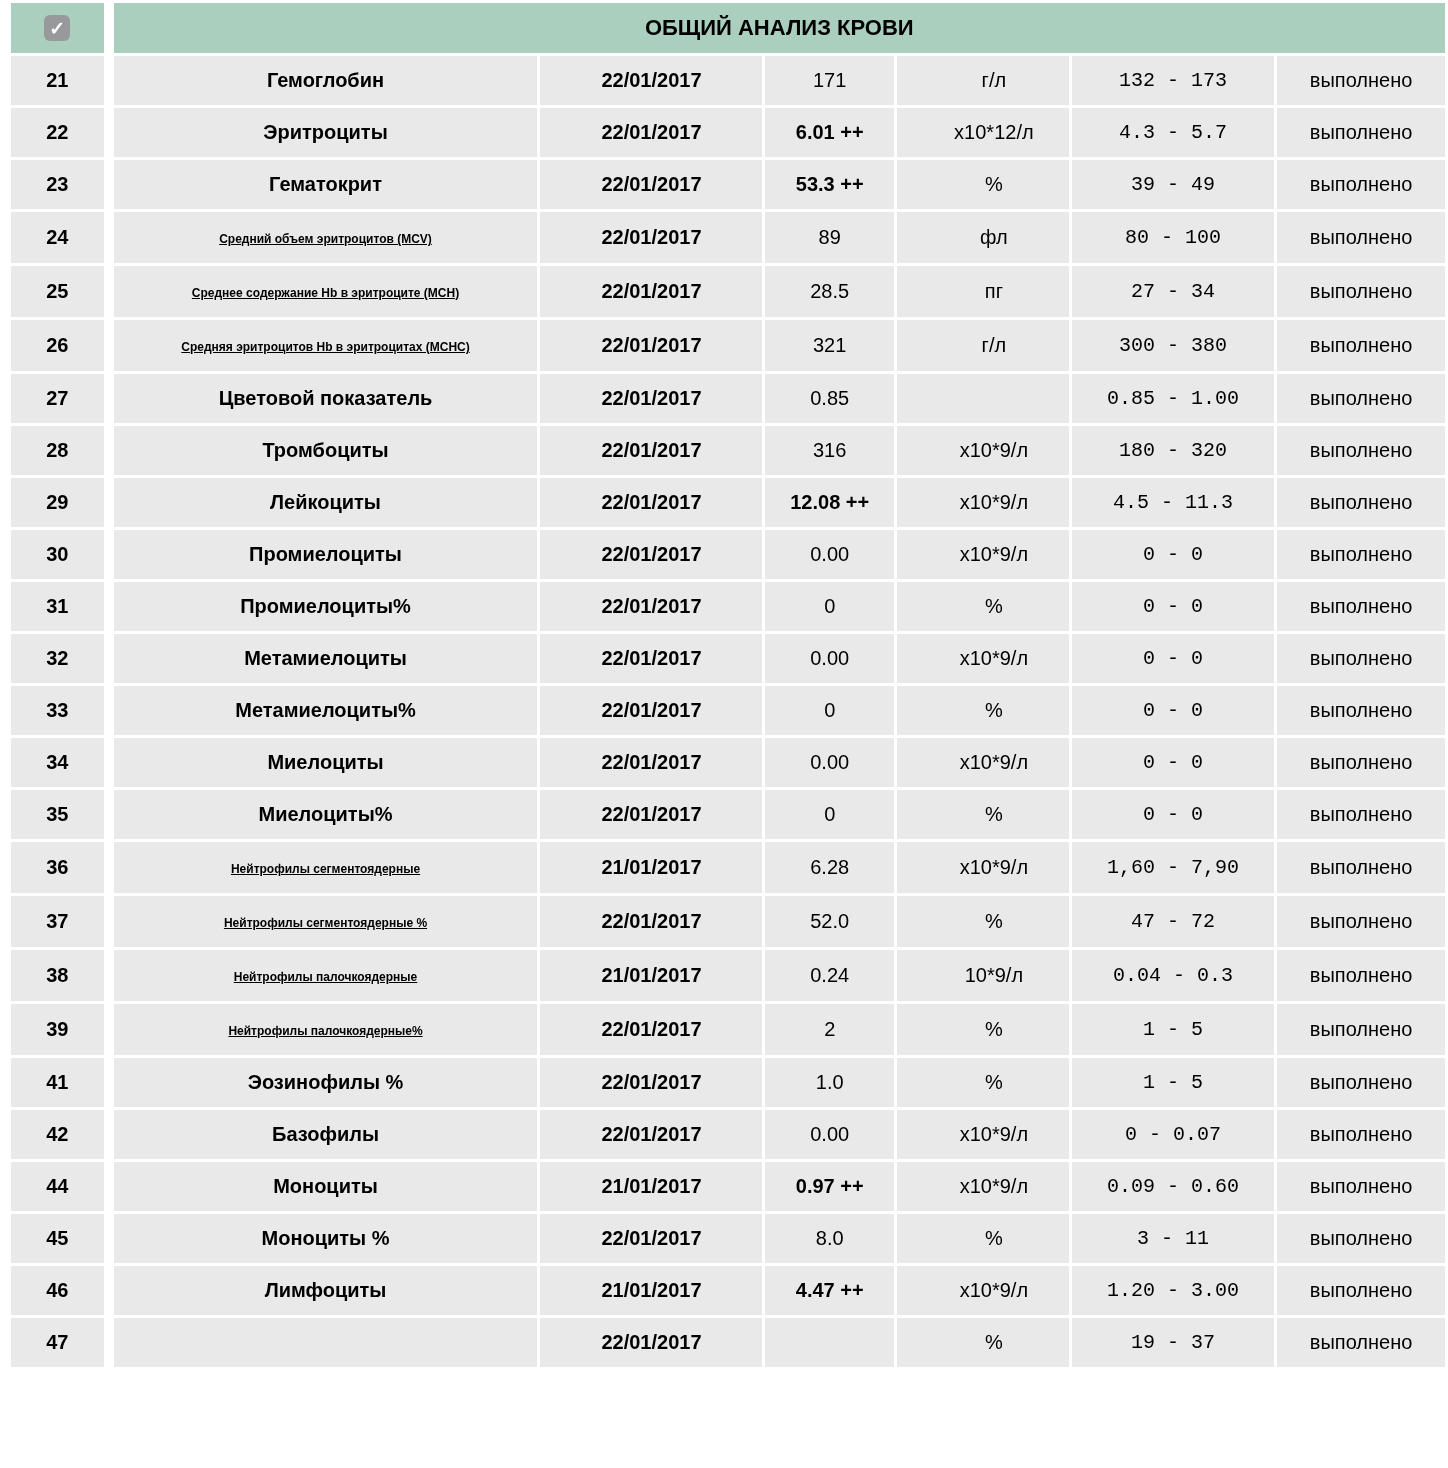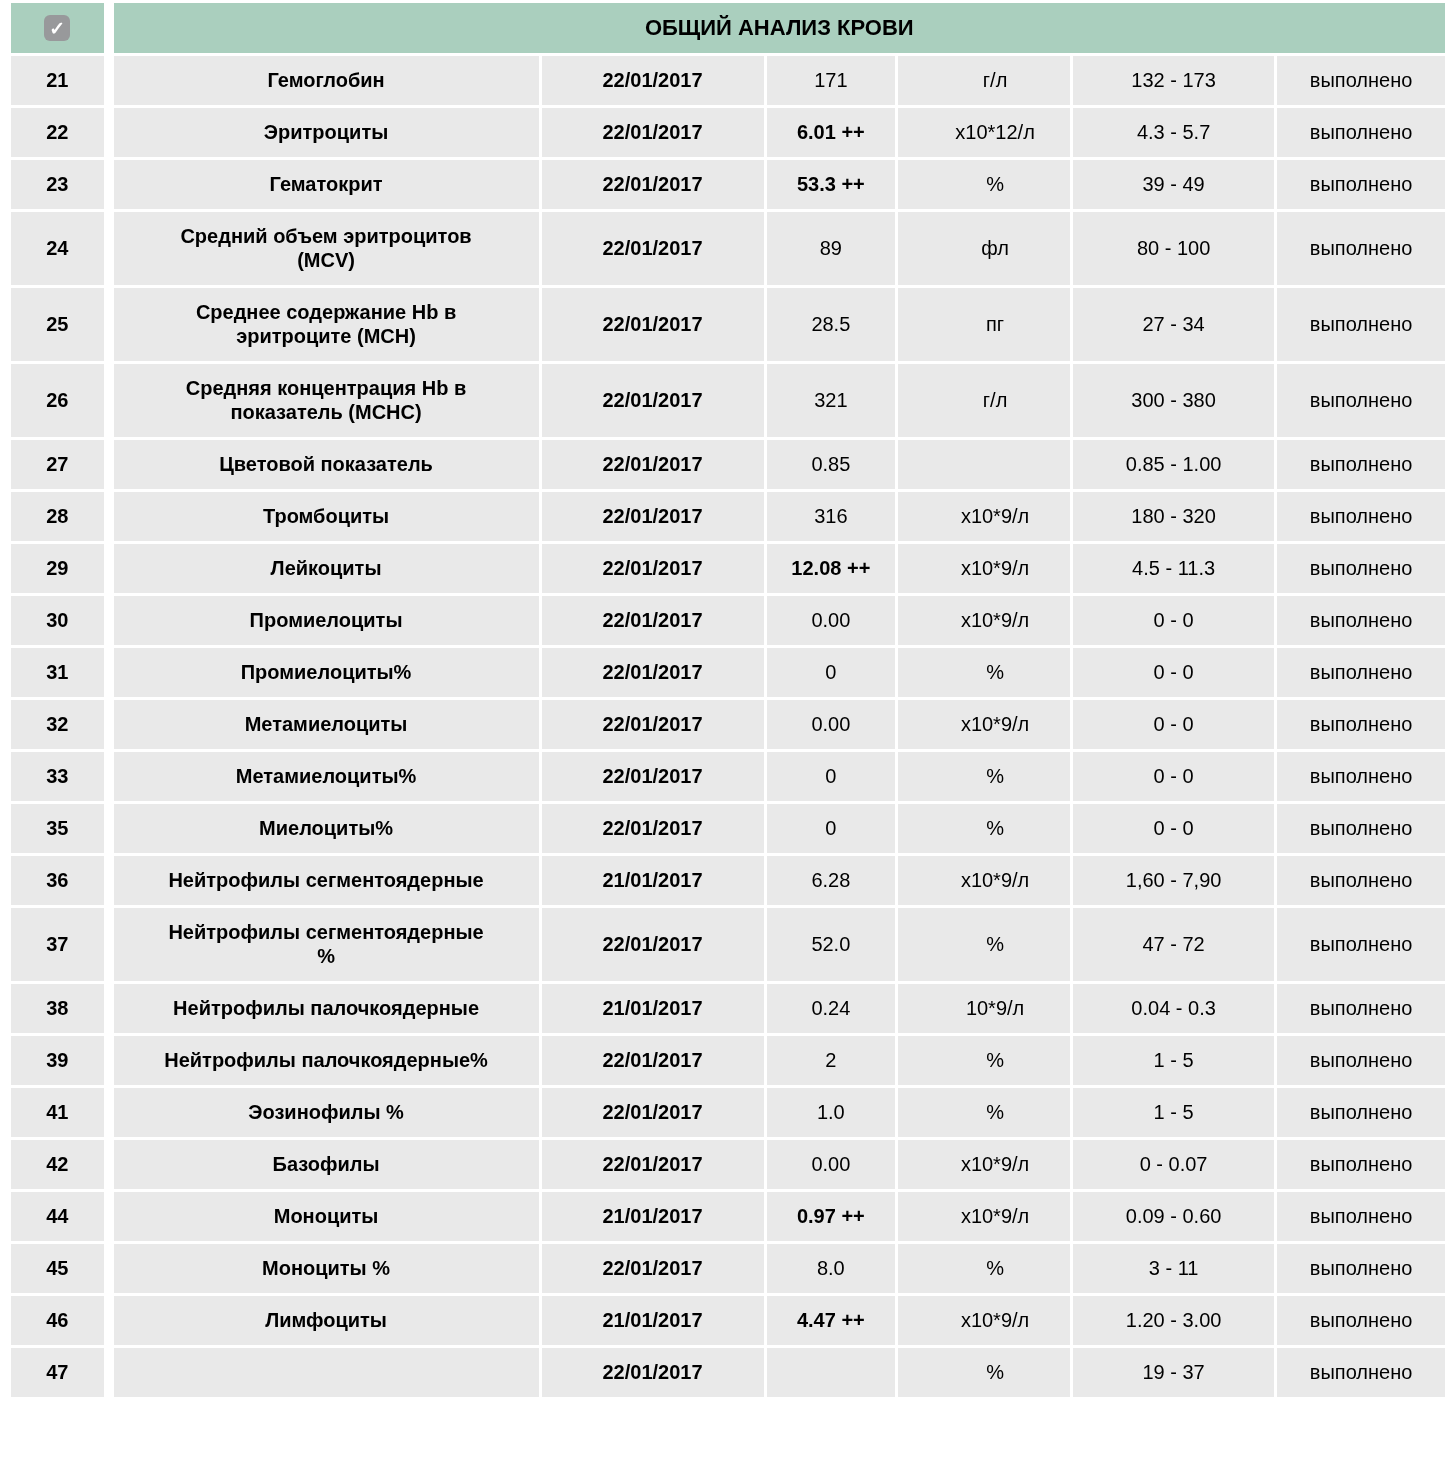--- a/index.html
+++ b/index.html
@@ -30,21 +30,21 @@
     color: #000;
     overflow: hidden;
   }
 
   
   td.c-num    { width: 90px;  border-right: 7px solid #ffffff; font-weight: bold; }
   td.c-name   { width: 452px; font-weight: bold; }
   td.c-date   { width: 229px; font-weight: bold; }
   td.c-value  { width: 128px; }
   td.c-unit   { width: 150px; padding-left: 28px; }
-  td.c-range  { width: 215px; }
+  td.c-range  { width: 215px; font-family: Liberation Mono, monospace; }
   td.c-status { width: 165px; }
 
   tr.head td {
     background: var(--header-bg, #aacfbe);
   }
   .panel-title {
     font-size: 22px;
     font-weight: bold;
   }
 
@@ -60,21 +60,21 @@
   }
   .checkbox .check {
     color: #ffffff;
     font-size: 19px;
     font-weight: bold;
     line-height: 1;
   }
 
   
   .name-span { display: inline-block; max-width: 440px; }
-  .name-sm   { font-size: 20px; line-height: 24px; max-width: 330px; }
+  .name-sm   { font-size: 12px; line-height: 24px; max-width: 330px; text-decoration: underline; }
 
   .value-high { font-weight: bold; }
 </style>
 </head>
 <body>
 
 <table class="lab">
   <thead>
     <tr class="head">
       <td class="c-num">
@@ -128,21 +128,21 @@
     <td class="c-num">25</td>
     <td class="c-name"><span class="name-span name-sm">Среднее содержание Hb в эритроците (МСН)</span></td>
     <td class="c-date">22/01/2017</td>
     <td class="c-value"><span>28.5</span></td>
     <td class="c-unit">пг</td>
     <td class="c-range">27 - 34</td>
     <td class="c-status">выполнено</td>
   </tr>
       <tr>
     <td class="c-num">26</td>
-    <td class="c-name"><span class="name-span name-sm">Средняя концентрация Hb в показатель (МСНС)</span></td>
+    <td class="c-name"><span class="name-span name-sm">Средняя эритроцитов Hb в эритроцитах (МСНС)</span></td>
     <td class="c-date">22/01/2017</td>
     <td class="c-value"><span>321</span></td>
     <td class="c-unit">г/л</td>
     <td class="c-range">300 - 380</td>
     <td class="c-status">выполнено</td>
   </tr>
       <tr>
     <td class="c-num">27</td>
     <td class="c-name"><span class="name-span">Цветовой показатель</span></td>
     <td class="c-date">22/01/2017</td>
@@ -195,20 +195,29 @@
     <td class="c-unit">х10*9/л</td>
     <td class="c-range">0 - 0</td>
     <td class="c-status">выполнено</td>
   </tr>
       <tr>
     <td class="c-num">33</td>
     <td class="c-name"><span class="name-span">Метамиелоциты%</span></td>
     <td class="c-date">22/01/2017</td>
     <td class="c-value"><span>0</span></td>
     <td class="c-unit">%</td>
+    <td class="c-range">0 - 0</td>
+    <td class="c-status">выполнено</td>
+  </tr>
+      <tr>
+    <td class="c-num">34</td>
+    <td class="c-name"><span class="name-span">Миелоциты</span></td>
+    <td class="c-date">22/01/2017</td>
+    <td class="c-value"><span>0.00</span></td>
+    <td class="c-unit">х10*9/л</td>
     <td class="c-range">0 - 0</td>
     <td class="c-status">выполнено</td>
   </tr>
       <tr>
     <td class="c-num">35</td>
     <td class="c-name"><span class="name-span">Миелоциты%</span></td>
     <td class="c-date">22/01/2017</td>
     <td class="c-value"><span>0</span></td>
     <td class="c-unit">%</td>
     <td class="c-range">0 - 0</td>

